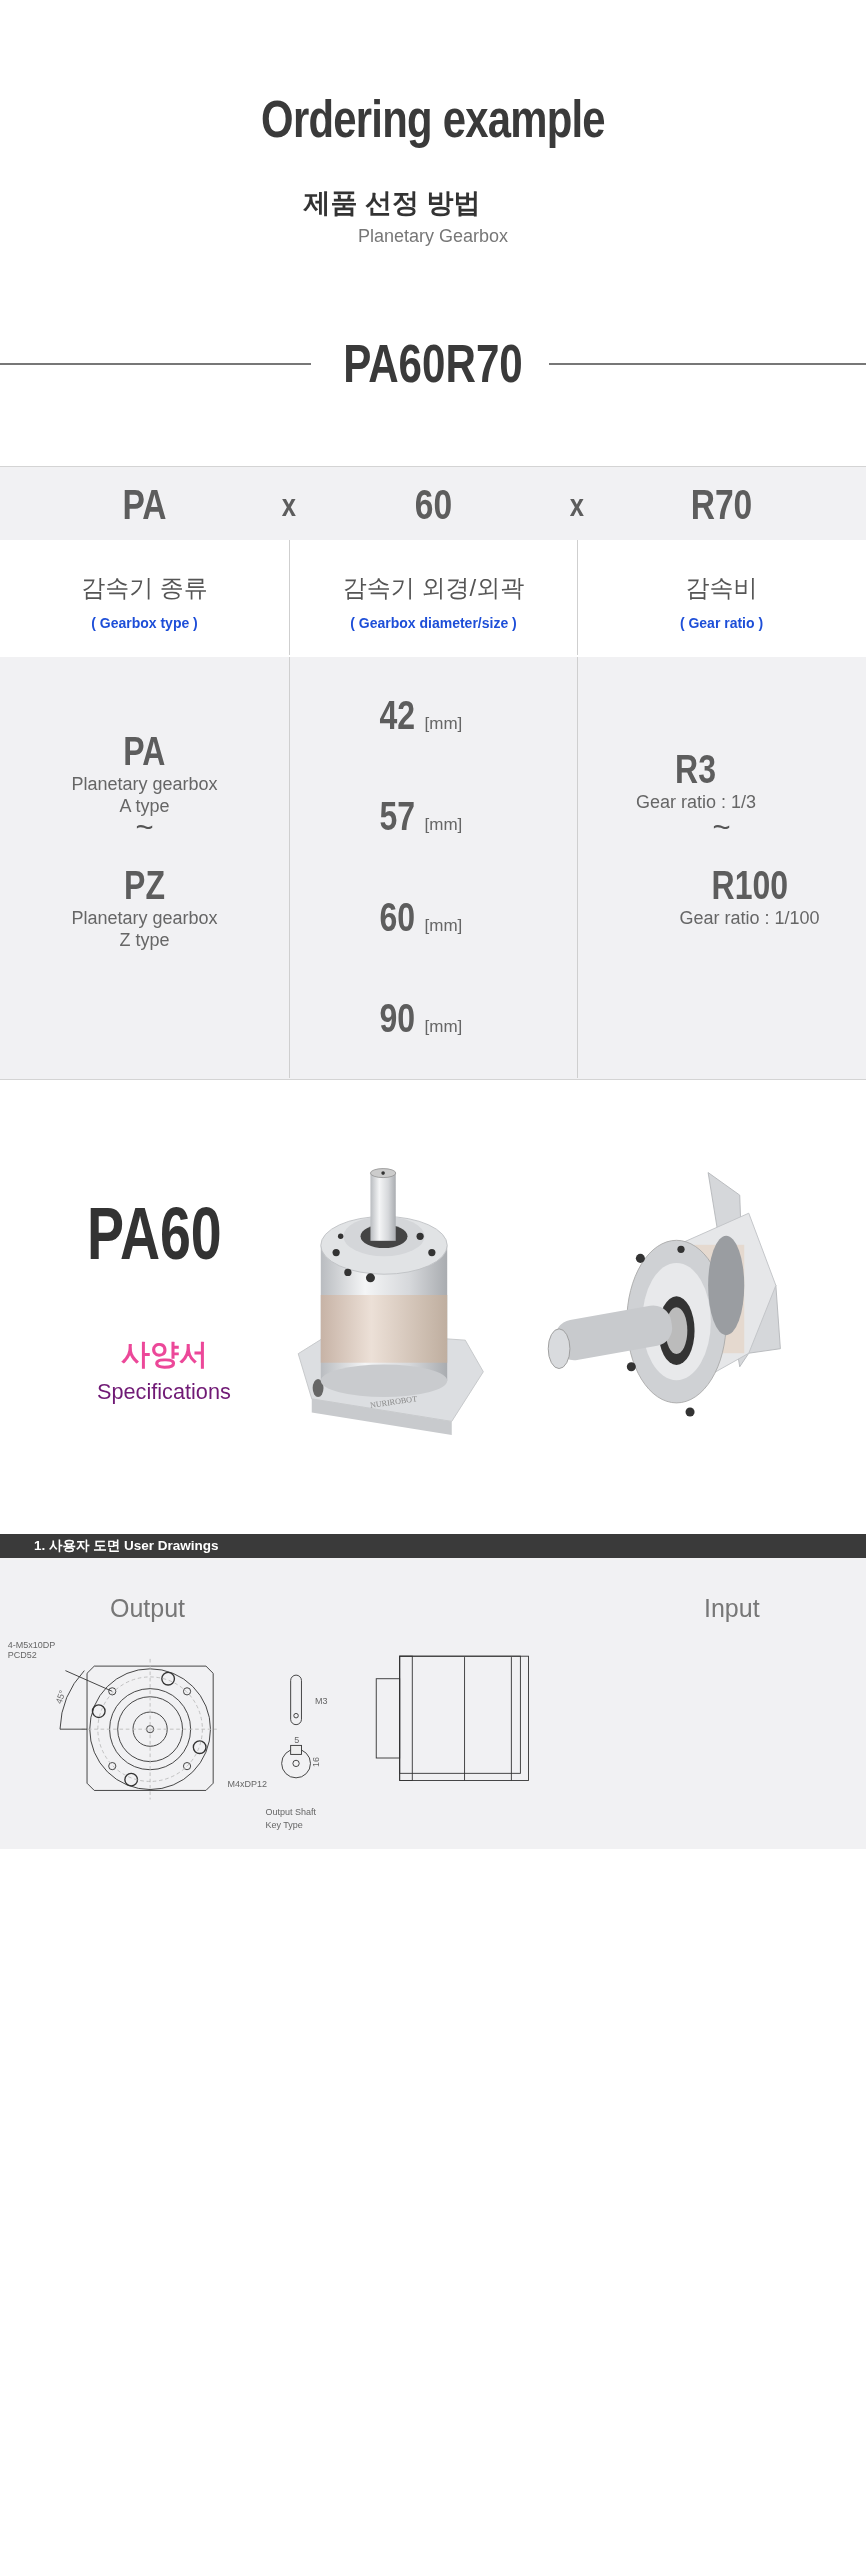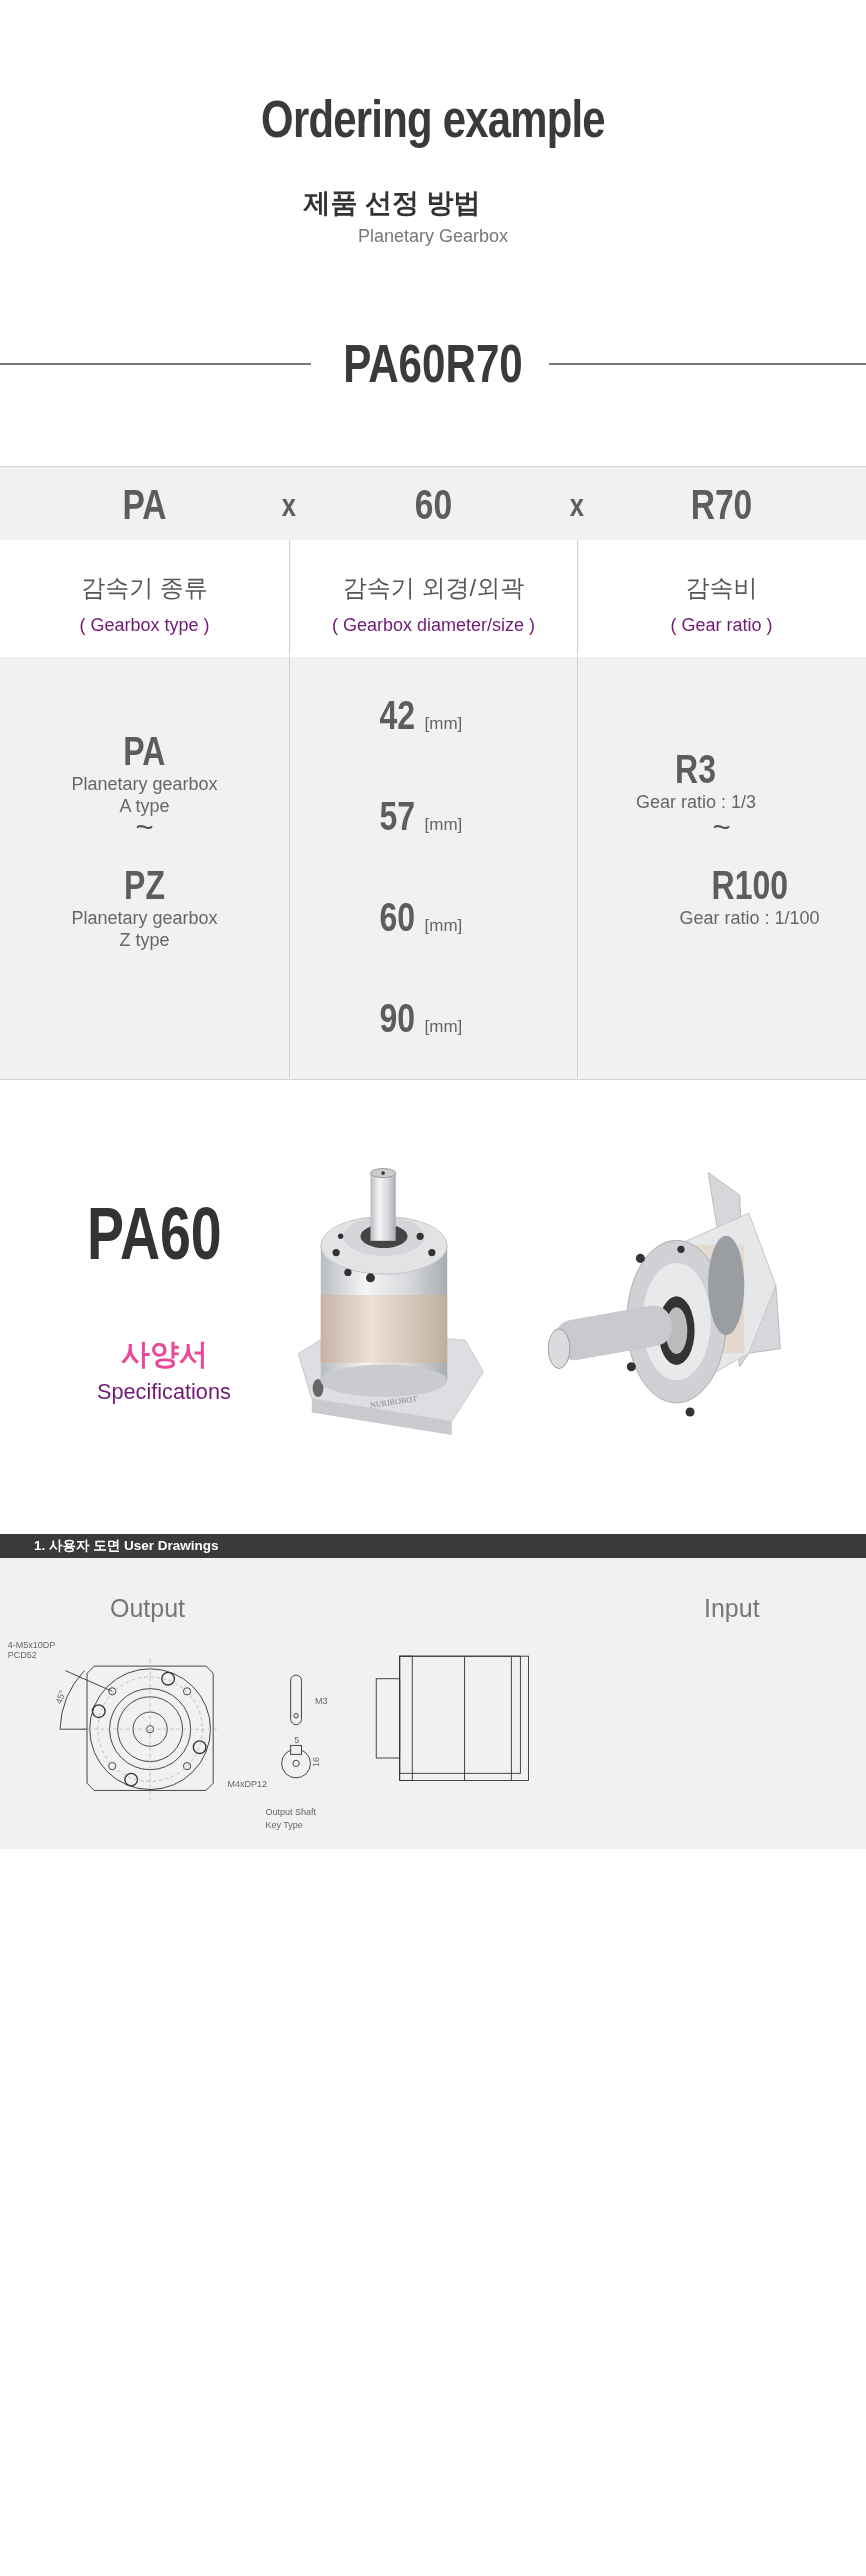--- a/index.html
+++ b/index.html
@@ -14,21 +14,21 @@
   .model-line { position: absolute; top: 363px; height: 1.8px; background: #777; }
   .model-code { position: absolute; top: 332px; left: 0; width: 866px; text-align: center; font-weight: bold; font-size: 54px; color: #3a3a3a; transform: scaleX(0.78); }
 
   
   .code-bar { position: absolute; top: 466px; left: 0; width: 866px; height: 75px; background: #f1f1f3; border-top: 1.8px solid #d4d4d4; border-bottom: 1.8px solid #d4d4d4; }
   .code-part { position: absolute; top: 12.6px; font-weight: bold; font-size: 43px; color: #5d5d5d; text-align: center; transform: scaleX(0.78); }
   .code-x { position: absolute; top: 20px; font-weight: bold; font-size: 32px; color: #5d5d5d; transform: scaleX(0.8); }
   .head-row { position: absolute; top: 540px; left: 0; width: 866px; height: 140px; background: #fff; border-bottom: 1.8px solid #d4d4d4; }
   .head-cell { position: absolute; top: 0; height: 115px; text-align: center; }
   .head-ko { margin-top: 32px; font-size: 24px; color: #555; }
-  .head-en { margin-top: 10.8px; font-size: 18px; color: #701a75; }
+  .head-en { margin-top: 10.8px; font-size: 14px; color: #1d4ed8; font-weight: bold; }
   .vline { position: absolute; width: 0.9px; background: #cfcfcf; }
   .body-row { position: absolute; top: 657px; left: 0; width: 866px; height: 423px; background: #f1f1f3; border-bottom: 1.8px solid #d4d4d4; }
   .big { font-weight: bold; color: #5d5d5d; transform: scaleX(0.8); display: inline-block; }
   .cell-col { position: absolute; top: 0; height: 421px; text-align: center; }
   .small-txt { font-size: 18px; color: #666; line-height: 21.7px; }
   .tilde { font-size: 31px; color: #555; }
   .size-item { position: absolute; left: 0; width: 289px; text-align: center; }
   .size-num { font-weight: bold; font-size: 40px; color: #5d5d5d; display: inline-block; transform: scaleX(0.8); }
   .size-unit { font-size: 17px; color: #666; margin-left: 5.4px; }
 

